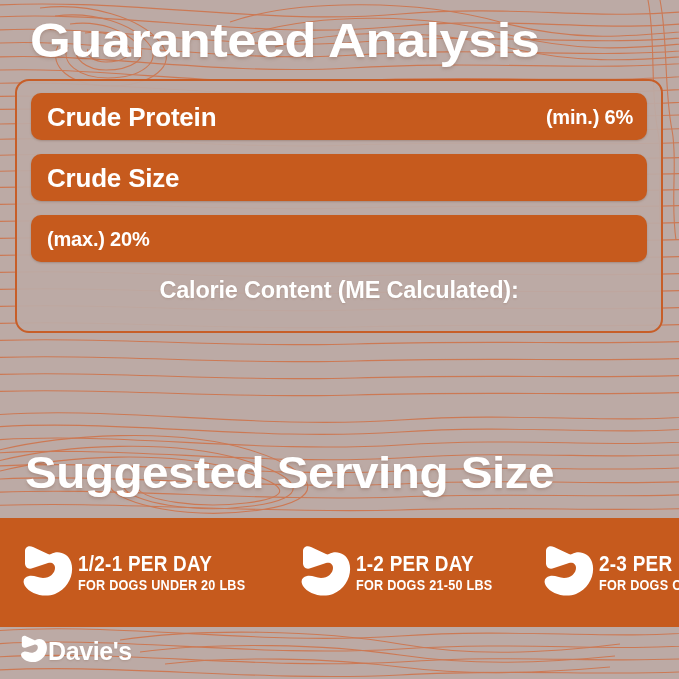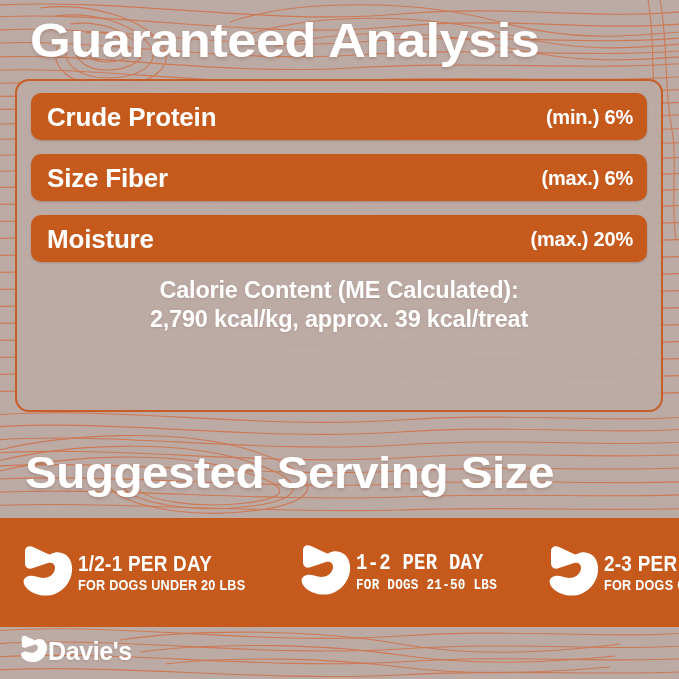--- a/index.html
+++ b/index.html
@@ -37,21 +37,21 @@
     font-size:45px;
     line-height:52px;
     transform:scaleX(1.06);
     transform-origin:left center;
   }
 
   
   #analysis-panel{
     position:absolute;
     left:15px; top:79px;
-    width:648px; height:333px;
+    width:648px; height:254px;
     box-sizing:border-box;
     border:2.5px solid #C75E28;
     border-radius:14px;
     background:rgba(188,170,165,0.93);
     padding:12px 14px 0 14px;
   }
   .pill{
     position:relative;
     height:47px;
     margin:0 0 14px 0;
@@ -234,32 +234,29 @@
 
   <div id="analysis-panel">
 
     <div class="pill">
       <span class="lbl">Crude Protein</span>
       <span class="val">(min.) 6%</span>
     </div>
 
 
     <div class="pill">
-      <span class="lbl">Size Fiber</span>
-      <span class="val">(max.) 6%</span>
+      <span class="lbl">Crude Size</span>
     </div>
 
     <div class="pill">
-      <span class="lbl">Moisture</span>
       <span class="val">(max.) 20%</span>
     </div>
 
     <div id="calorie-block">
       <div>Calorie Content (ME Calculated):</div>
-      <div>2,790 kcal/kg, approx. 39 kcal/treat</div>
     </div>
 
   </div>
 
   <div id="title-serving" class="heading">Suggested Serving Size</div>
 
   <div id="serving-band">
 
     <div class="serve-item" style="margin-left:18px;">
       <span class="icon">
@@ -269,21 +266,21 @@
             C4,40 6,36 11,35 C16,34 20,37 25,37 C32,37 37,32 37,27
             C37,23 34,21 30,22 L15,27 C10,29 7,26 7,22 Z"></path>
         </svg>
       </span>
       <span class="serve-text">
         <span class="serve-main">1/2-1 PER DAY</span>
         <span class="serve-sub">FOR DOGS UNDER 20 LBS</span>
       </span>
     </div>
 
-    <div class="serve-item" style="margin-left:26px;font-family:Liberation Mono, monospace;">
+    <div class="serve-item" style="margin-left:26px;">
       <span class="icon">
         <svg width="56" height="60" viewBox="0 0 56 60" aria-hidden="true">
           <path fill="#FFFFFF" d="M7,10 C7,6 11,4 15,6 L30,13 C31,13.6 32,13.6 33,13
             C40,9 50,12 53,21 C57,33 50,48 37,53 C26,57 12,53 7,45
             C4,40 6,36 11,35 C16,34 20,37 25,37 C32,37 37,32 37,27
             C37,23 34,21 30,22 L15,27 C10,29 7,26 7,22 Z"></path>
         </svg>
       </span>
       <span class="serve-text">
         <span class="serve-main">1-2 PER DAY</span>

